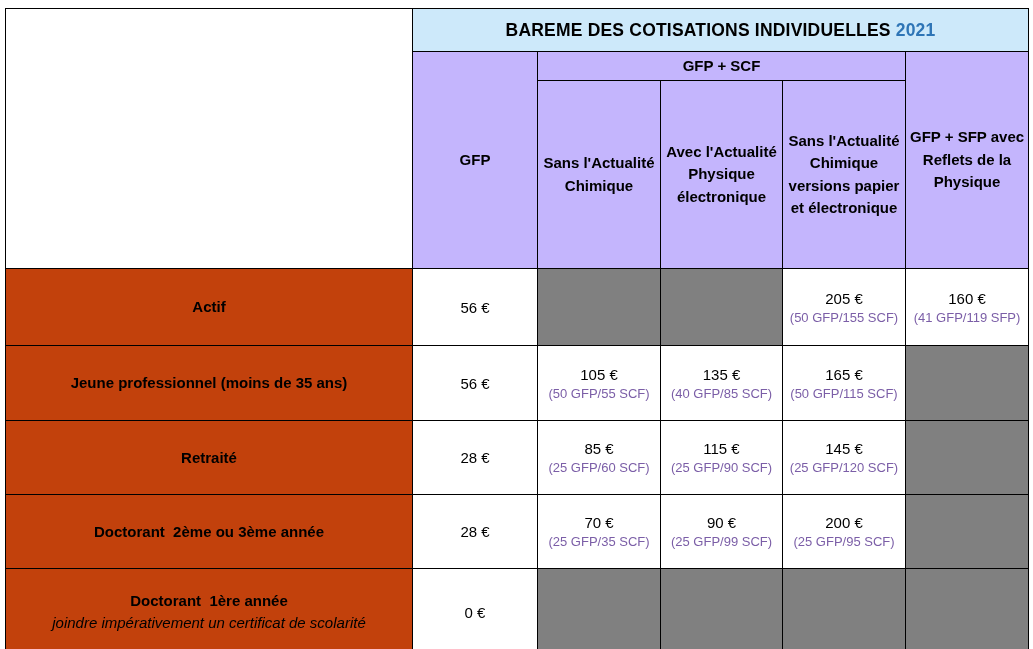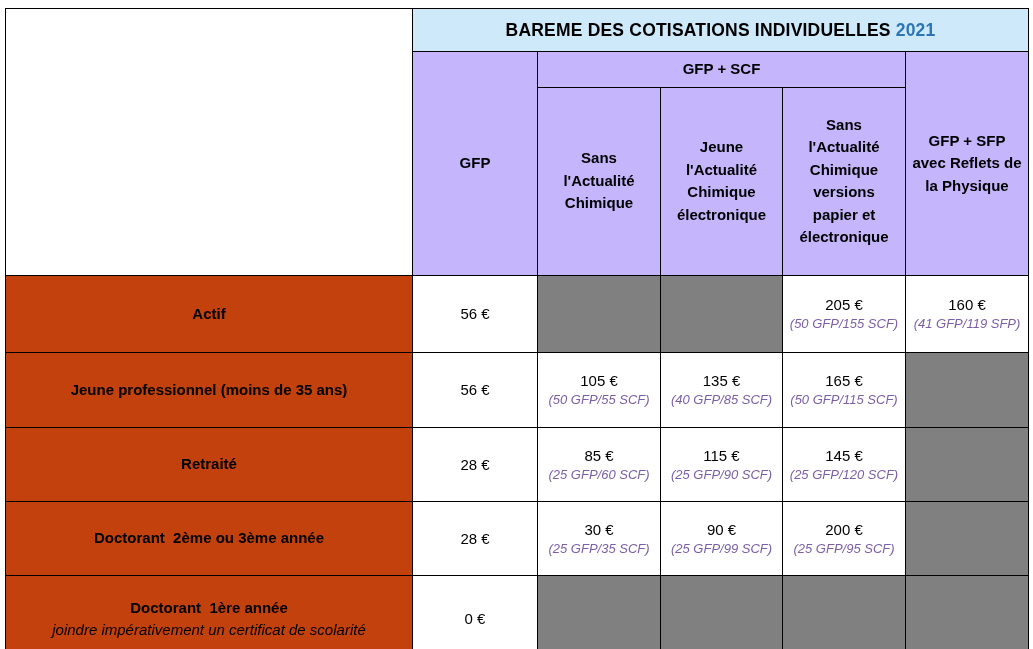--- a/index.html
+++ b/index.html
@@ -17,21 +17,21 @@
     left: 5px;
     top: 8px;
     width: 1023px;
     border-collapse: collapse;
     table-layout: fixed;
   }
   #fee-table td {
     border: 1px solid #000;
     vertical-align: middle;
     text-align: center;
-    padding: 6px;
+    padding: 0;
     overflow: hidden;
   }
   td.void {
     border: none;
     background: #fff;
   }
   td.hdr {
     background: #c4b5fd;
     font-weight: bold;
     font-size: 15px;
@@ -54,21 +54,21 @@
     padding-left: 8px;
     padding-right: 6px;
     border-left: 2px solid #000;
     font-size: 15px;
   }
   .row-label { font-weight: bold; white-space: pre-wrap; line-height: 1.45; }
   .row-note  { font-style: italic; line-height: 1.45; }
   td.blocked { background: #808080; }
   td.white-cell { background: #fff; font-size: 15px; }
   .price-value  { font-size: 15px; line-height: 1.4; }
-  .price-detail { font-size: 13px; line-height: 1.35; color: #7B5EA7; font-style: italic; }
+  .price-detail { font-size: 13px; line-height: 1.35; color: #7B5EA7; }
   tr.first-data-row td { border-top: 2px solid #000; }
   tr.last-data-row  td { border-bottom: 3px solid #000; }
 </style>
 </head>
 <body>
 
 <div id="page">
   <table id="fee-table">
     <colgroup>
       <col style="width:407px">
@@ -86,21 +86,21 @@
           <span class="year">2021</span>
         </td>
       </tr>
       <tr style="height:29px">
         <td class="hdr gfp-col-hdr" rowspan="2">GFP</td>
         <td class="hdr" colspan="3">GFP + SCF</td>
         <td class="hdr" rowspan="2">GFP + SFP avec Reflets de la Physique</td>
       </tr>
       <tr style="height:188px">
         <td class="hdr">Sans l'Actualité Chimique</td>
-        <td class="hdr">Jeune l'Actualité Chimique électronique</td>
+        <td class="hdr">Avec l'Actualité Physique électronique</td>
         <td class="hdr">Sans l'Actualité Chimique versions papier et électronique</td>
       </tr>
     </tbody>
     <tbody>
         <tr class="first-data-row" style="height: 77px;">
           <td class="label-cell">
             <div class="row-label">Actif</div>
           </td>
           <td class="white-cell">
             <div class="price-value">56 €</div>
@@ -159,21 +159,21 @@
           <td class="blocked"></td>
         </tr>
         <tr style="height: 74px;">
           <td class="label-cell">
             <div class="row-label">Doctorant  2ème ou 3ème année</div>
           </td>
           <td class="white-cell">
             <div class="price-value">28 €</div>
           </td>
           <td class="white-cell">
-            <div class="price-value">30 €</div>
+            <div class="price-value">70 €</div>
             <div class="price-detail">(25 GFP/35 SCF)</div>
           </td>
           <td class="white-cell">
             <div class="price-value">90 €</div>
             <div class="price-detail">(25 GFP/99 SCF)</div>
           </td>
           <td class="white-cell">
             <div class="price-value">200 €</div>
             <div class="price-detail">(25 GFP/95 SCF)</div>
           </td>

